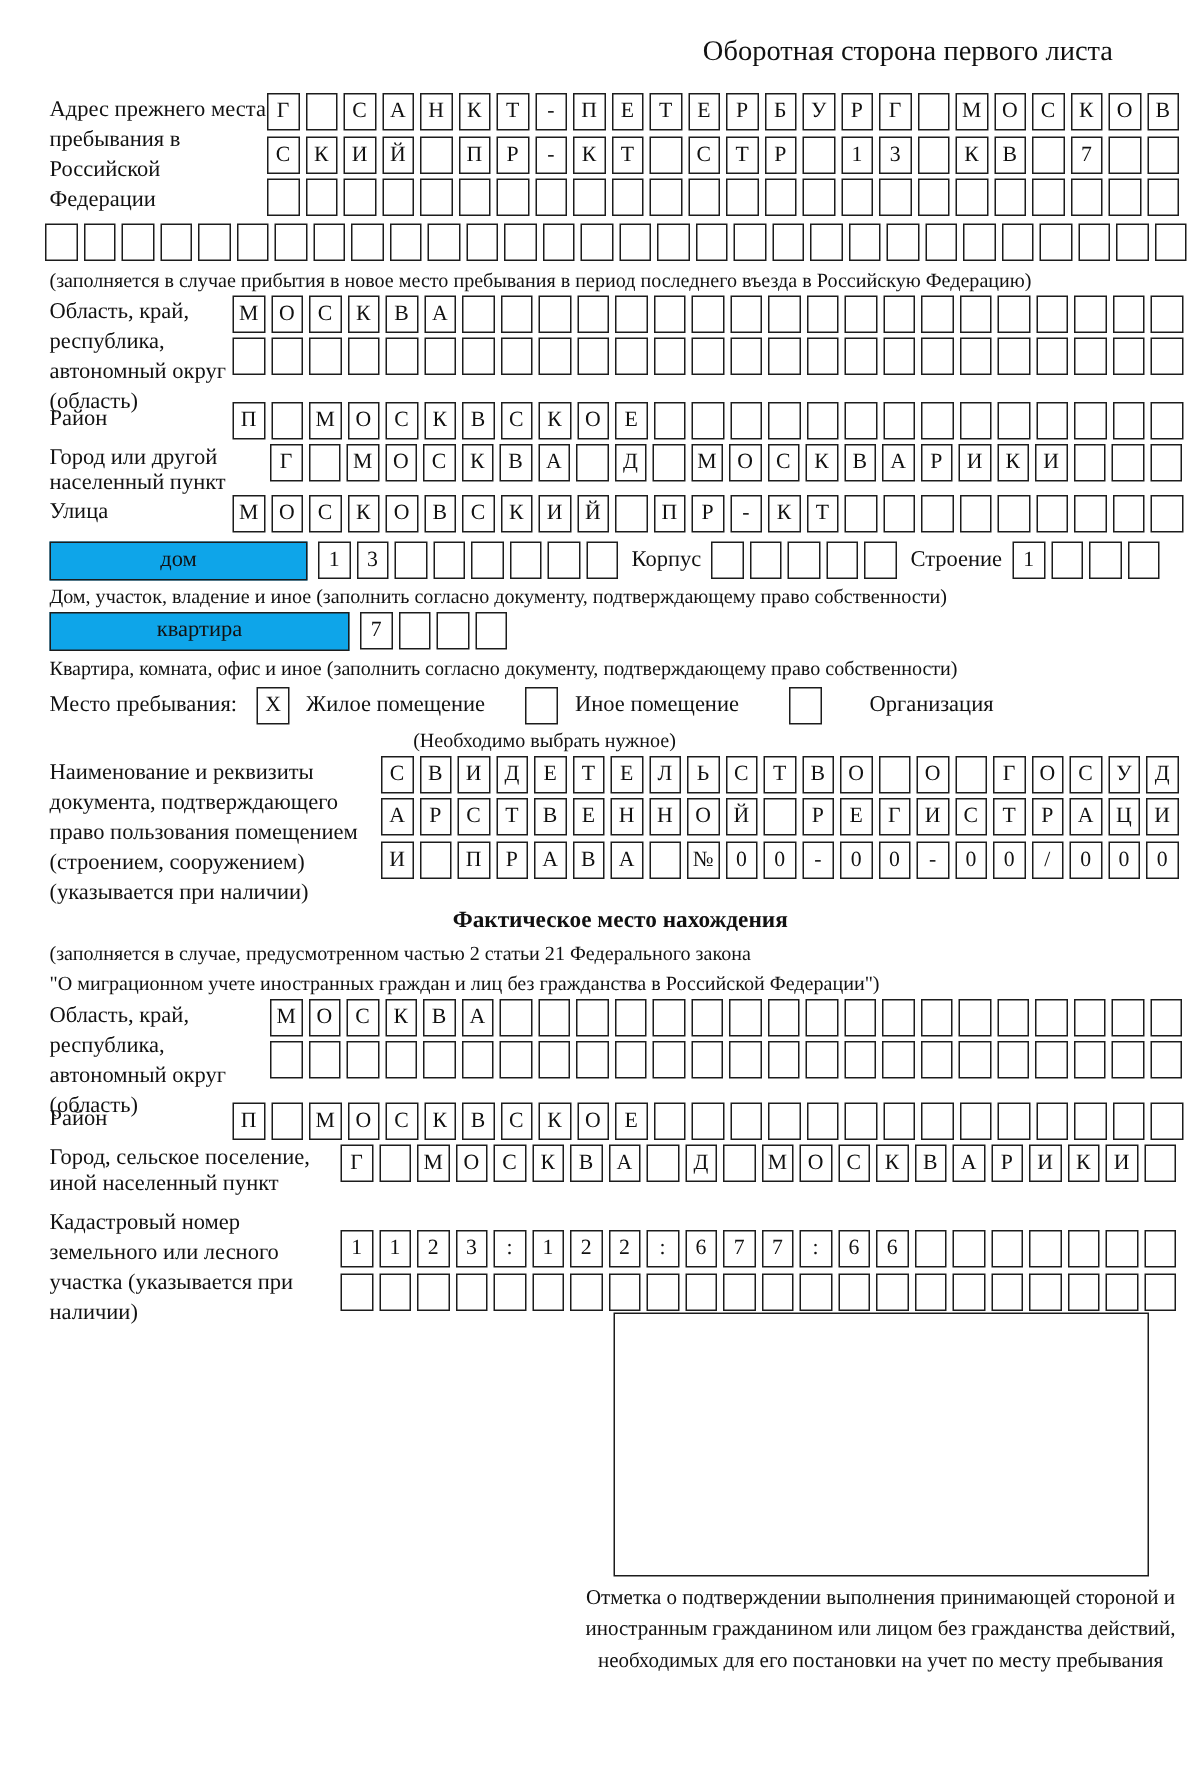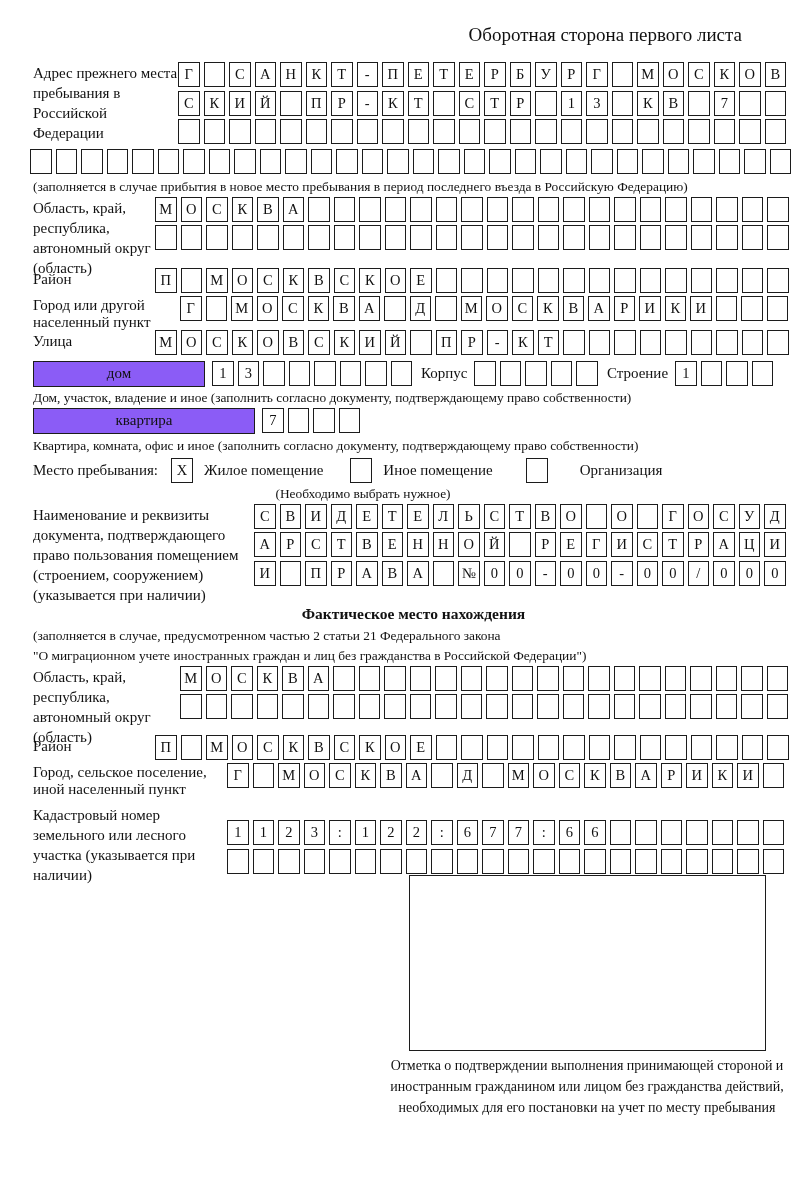--- a/index.html
+++ b/index.html
@@ -19,21 +19,21 @@
   .cell{
     flex:none;width:21.5px;height:25px;box-sizing:border-box;
     border:1.6px solid #1c1c1c;display:flex;align-items:center;justify-content:center;
     font-size:14.5px;background:#fff;
   }
   .note{font-size:13.4px;line-height:17px;}
   .center{}
   .sec-title{font-weight:bold;text-align:center;font-size:15.5px;margin-top:5px;}
   .longbox{
     flex:none;box-sizing:border-box;height:26px;border:1.6px solid #1c1c1c;
-    display:flex;align-items:center;justify-content:center;font-size:15px;background:#8b5cf6;
+    display:flex;align-items:center;justify-content:center;font-size:15px;background:#0ea5e9;
   }
   .inline-row{display:flex;align-items:center;}
   .cbox{
     flex:none;width:22px;height:25px;box-sizing:border-box;border:1.6px solid #1c1c1c;
     display:flex;align-items:center;justify-content:center;font-size:14.5px;background:#fff;
   }
   .stamp-wrap{margin-left:329px;width:450px;text-align:center;}
   .stamp-box{
     width:357px;height:176px;box-sizing:border-box;border:1.7px solid #1c1c1c;
     margin:0 auto;background:#fff;
@@ -341,21 +341,21 @@
     <div class="cellrow" style="margin:0 0 0 7px">
         <span class="cell">1</span>
         <span class="cell"></span>
         <span class="cell"></span>
         <span class="cell"></span>
       </div>
   </div>
   <div class="note" style="margin-top:2px">Дом, участок, владение и иное (заполнить согласно документу, подтверждающему право собственности)</div>
 
   <div class="inline-row" style="margin-top:2px">
-    <div class="longbox" style="width:222px">квартира</div>
+    <div class="longbox" style="width:200px">квартира</div>
     <div class="cellrow" style="margin:0 0 0 7px">
         <span class="cell">7</span>
         <span class="cell"></span>
         <span class="cell"></span>
         <span class="cell"></span>
       </div>
   </div>
   <div class="note" style="margin-top:3px">Квартира, комната, офис и иное (заполнить согласно документу, подтверждающему право собственности)</div>
 
   <div class="inline-row" style="margin-top:4px">

